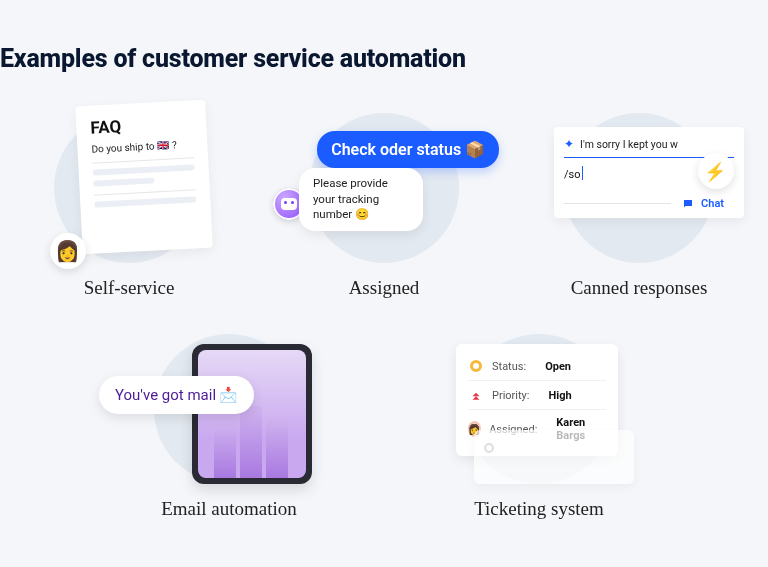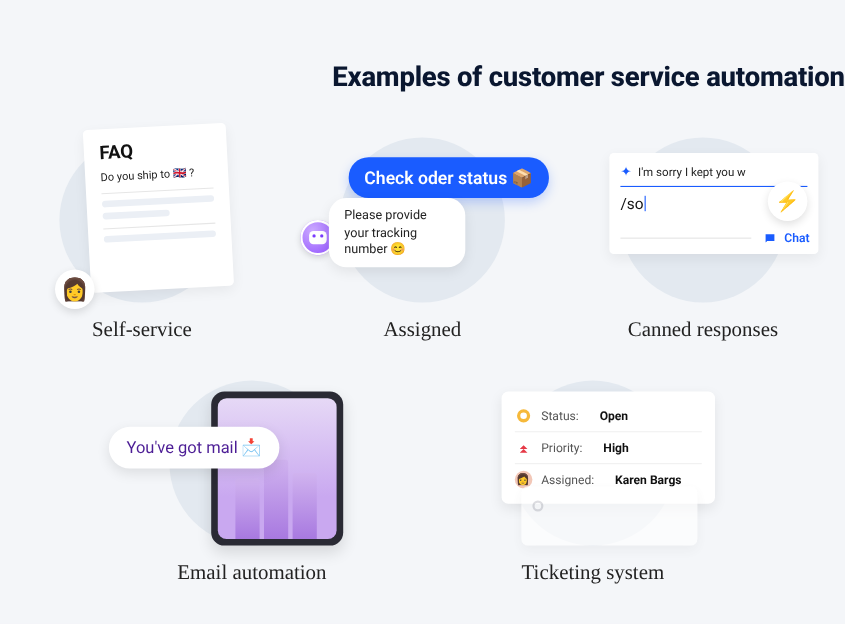--- a/index.html
+++ b/index.html
@@ -5,27 +5,26 @@
   * { box-sizing: border-box; margin: 0; padding: 0; }
   body {
     width: 768px;
     height: 567px;
     background: #f4f6f9;
     font-family: -apple-system, BlinkMacSystemFont, "Segoe UI", Roboto, Arial, sans-serif;
     overflow: hidden;
     position: relative;
   }
   .title {
-    text-align: right;
+    text-align: left;
     font-size: 25px;
     font-weight: 800;
     color: #0a1730;
-    padding-top: 16px;
+    padding-top: 44px;
     letter-spacing: -0.2px;
-    margin-top: 40px;
   }
   .row {
     display: flex;
     justify-content: center;
     gap: 55px;
   }
   .row1 { margin-top: 40px; }
   .row2 { margin-top: 35px; gap: 110px; }
   .item {
     width: 200px;
@@ -180,38 +179,38 @@
   .sparkle {
     color: #1a5cff;
     font-size: 12px;
   }
   .canned-sep {
     height: 1px;
     background: #1a5cff;
     margin: 0 10px 6px 10px;
   }
   .canned-input {
-    font-size: 14px;
+    font-size: 11px;
     color: #111;
     padding: 2px 10px 10px 10px;
   }
   .canned-input::after {
     content: "";
     display: inline-block;
     width: 1px;
     height: 14px;
     background: #1a5cff;
     vertical-align: -2px;
     margin-left: 1px;
   }
   .canned-chat {
     display: flex;
     align-items: center;
     gap: 6px;
-    padding: 6px 8px 0 10px;
+    padding: 6px 20px 0 10px;
     color: #1a5cff;
     font-size: 11px;
     font-weight: 600;
   }
   .canned-line {
     flex: 1;
     height: 1px;
     background: #e4e4e4;
     margin-right: 4px;
   }
@@ -274,21 +273,21 @@
     font-size: 15px;
     color: #4c1d95;
     white-space: nowrap;
   }
 
   
   .ticket-card {
     position: absolute;
     top: 10px;
     left: -8px;
-    width: 194px;
+    width: 162px;
     background: #fff;
     border-radius: 6px;
     box-shadow: 0 4px 12px rgba(0,0,0,0.08);
     padding: 10px 12px;
   }
   .ticket-row {
     display: flex;
     align-items: center;
     gap: 8px;
     font-size: 11px;

